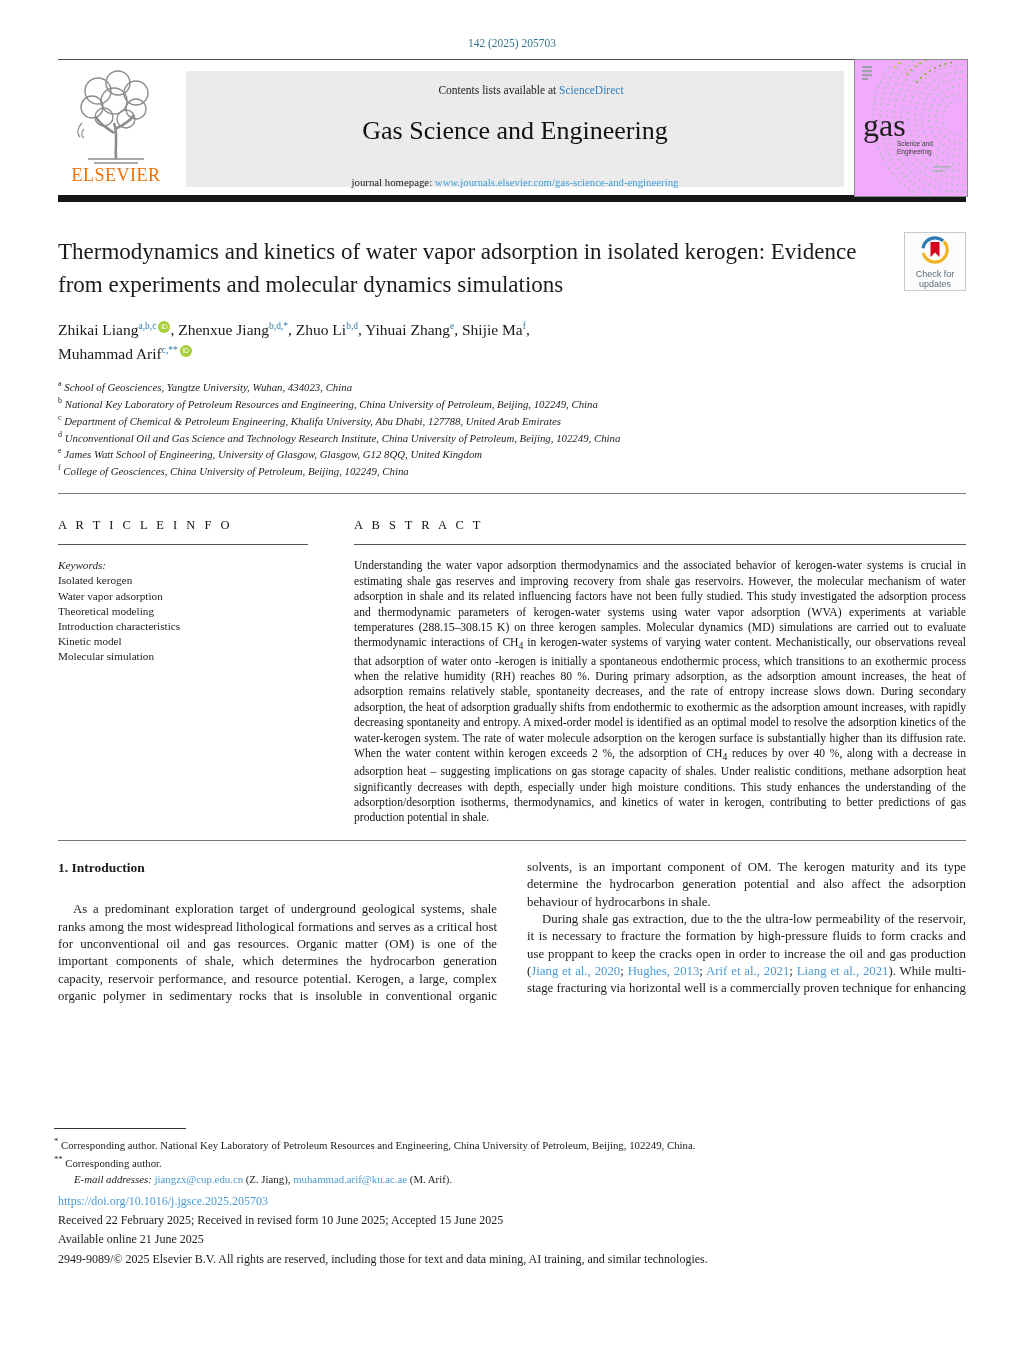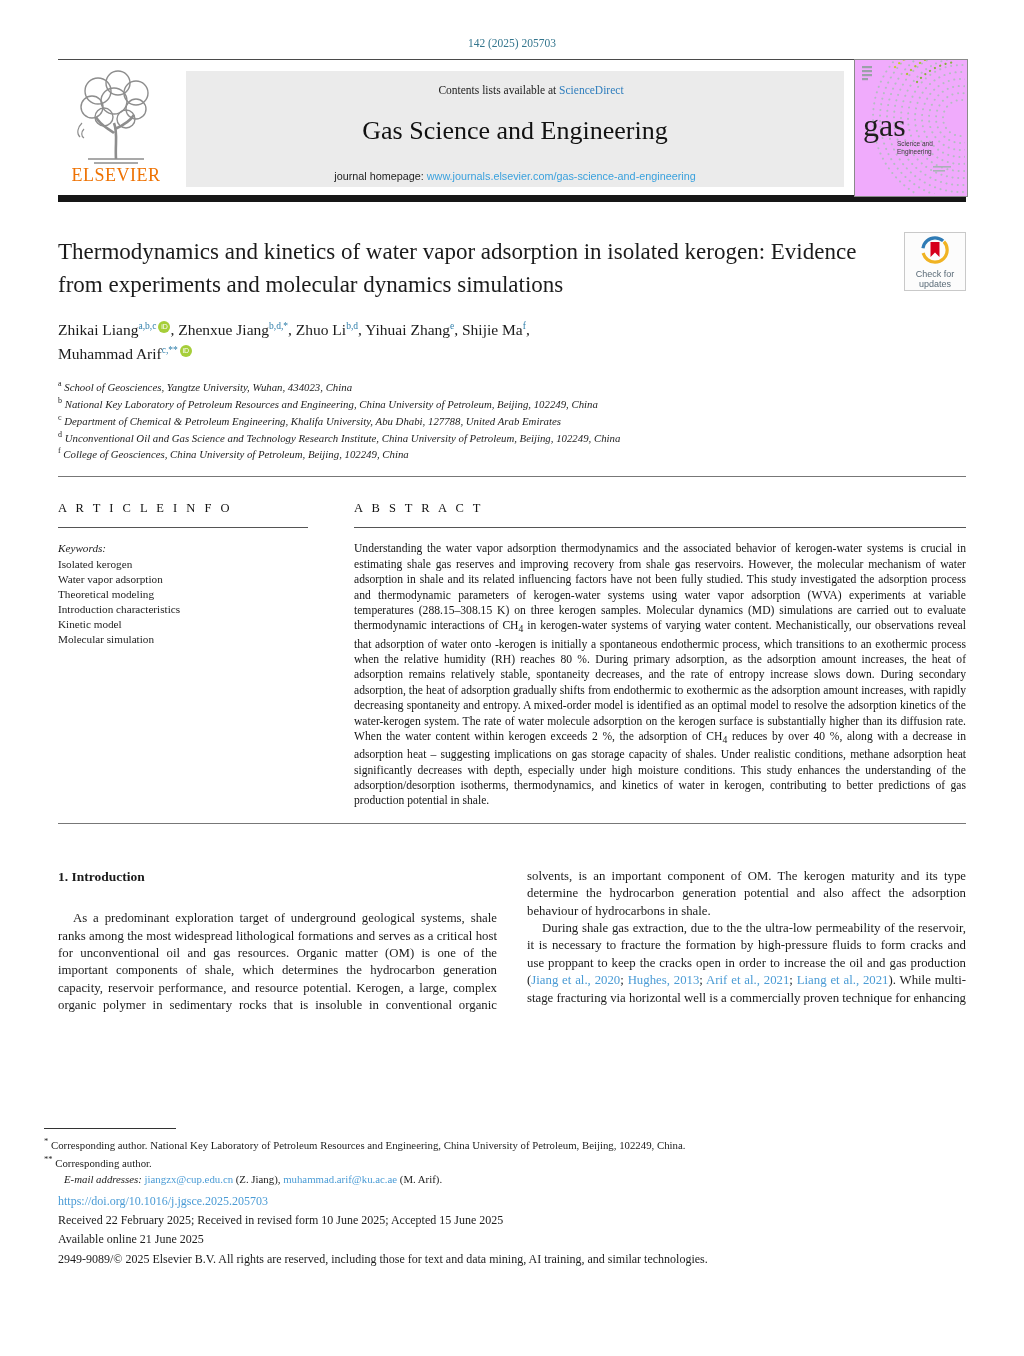--- a/index.html
+++ b/index.html
@@ -16,21 +16,21 @@
   .masthead{position:relative;margin-top:7px;height:122px;}
   .logo-col{position:absolute;left:0;top:0;width:116px;height:122px;text-align:center;}
   .logo-col svg{display:block;margin:0 auto;}
   .elsevier-word{font-size:18px;color:#ee7203;letter-spacing:.5px;margin-top:-2px;}
   .gray-box{
     position:absolute;left:128px;right:122px;top:4px;bottom:2px;
     background:#ebebeb;text-align:center;
   }
   .contents-line{font-size:11.5px;margin-top:13px;color:#222;padding-left:32px;}
   .gray-box .jtitle{font-size:26px;color:#111;margin-top:20px;}
-  .homepage-line{font-size:11.5px;margin-top:24px;color:#222;font-family:Liberation Sans, sans-serif;font-size:10.8px;}
+  .homepage-line{font-size:11.5px;margin-top:30px;color:#222;font-family:Liberation Serif, serif;font-size:10.8px;}
   a.link-mid{color:#2e7dbd;text-decoration:none;}
   a.link-light{color:#3aa1dd;text-decoration:none;}
   a.link-cite{color:#4a9bd5;text-decoration:none;}
   .cover{
     position:absolute;right:-2px;top:-8px;width:112px;height:136px;
     border:1px solid #8a8a8a;background:#f0abfc;overflow:hidden;text-decoration:underline;
   }
   .rule-thick{height:7px;background:#161616;margin-top:6px;}
   
   .title-wrap{position:relative;margin-top:34px;}
@@ -53,29 +53,29 @@
   
   .info-abs{display:flex;margin-top:24px;}
   .info-col{width:250px;flex:none;}
   .abs-col{flex:1;margin-left:46px;}
   .col-head{font-size:12.5px;letter-spacing:3px;color:#111;}
   .head-rule{border-top:1px solid #555;margin:11px 0 13px;}
   .kw-label{font-style:italic;font-size:11.2px;line-height:1.35;}
   .kw{font-size:11.2px;line-height:1.35;}
   .abs-text{font-size:11.6px;line-height:1.33;text-align:justify;color:#141414;}
   
-  .body-cols{display:flex;gap:30px;margin-top:44px;}
+  .body-cols{display:flex;gap:30px;margin-top:18px;}
   .bcol{flex:1;font-size:12.8px;line-height:1.36;text-align:justify;}
   h2.sec{font-size:13.5px;margin:0 0 24px;font-weight:700;}
   .bcol p{margin:0;}
   .indent{text-indent:15px;}
   .just-last{text-align-last:justify;}
   .p-gap{margin-top:0;}
   
-  .footer{position:absolute;left:44px;right:58px;top:1128px;font-size:10.8px;line-height:1.5;}
+  .footer{position:absolute;left:54px;right:58px;top:1128px;font-size:10.8px;line-height:1.5;}
   .fn-rule{width:132px;border-top:1px solid #333;margin-bottom:6px;}
   .fn sup{font-size:8.5px;}
   .email-line{margin-left:20px;}
   .em-label{font-style:italic;}
   .bottom{position:absolute;left:58px;right:58px;top:1192px;font-size:12px;line-height:1.6;}
 </style>
 </head>
 <body>
 
 <div class="page">
@@ -168,20 +168,21 @@
     <span><span>Yihuai Zhang</span><sup>e</sup><span>, </span></span>
     <span><span>Shijie Ma</span><sup>f</sup><span>,</span></span><br>
     <span><span>Muhammad Arif</span><sup>c,**</sup><span class="orcid">iD</span></span>
   </div>
 
   <div class="affiliations">
     <div><sup>a</sup><span> School of Geosciences, Yangtze University, Wuhan, 434023, China</span></div>
     <div><sup>b</sup><span> National Key Laboratory of Petroleum Resources and Engineering, China University of Petroleum, Beijing, 102249, China</span></div>
     <div><sup>c</sup><span> Department of Chemical &amp; Petroleum Engineering, Khalifa University, Abu Dhabi, 127788, United Arab Emirates</span></div>
     <div><sup>d</sup><span> Unconventional Oil and Gas Science and Technology Research Institute, China University of Petroleum, Beijing, 102249, China</span></div>
+    <div><sup>e</sup><span> James Watt School of Engineering, University of Glasgow, Glasgow, G12 8QQ, United Kingdom</span></div>
     <div><sup>f</sup><span> College of Geosciences, China University of Petroleum, Beijing, 102249, China</span></div>
   </div>
 
   <div class="rule-mid"></div>
 
   <div class="info-abs">
     <div class="info-col">
       <div class="col-head">A R T I C L E  I N F O</div>
       <div class="head-rule"></div>
       <div class="kw-label">Keywords:</div>

